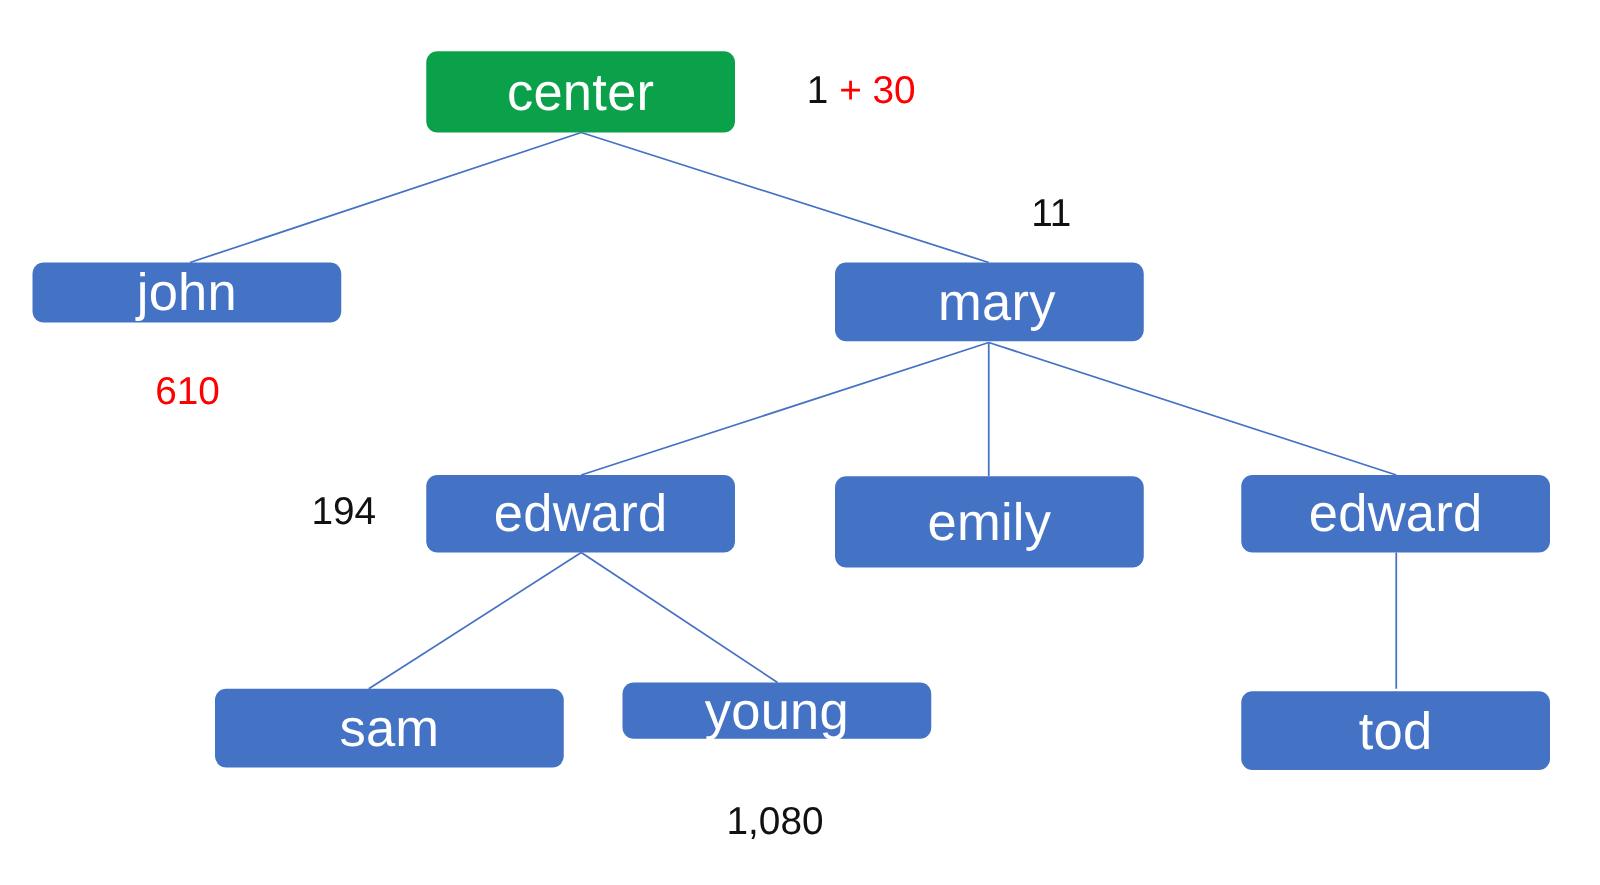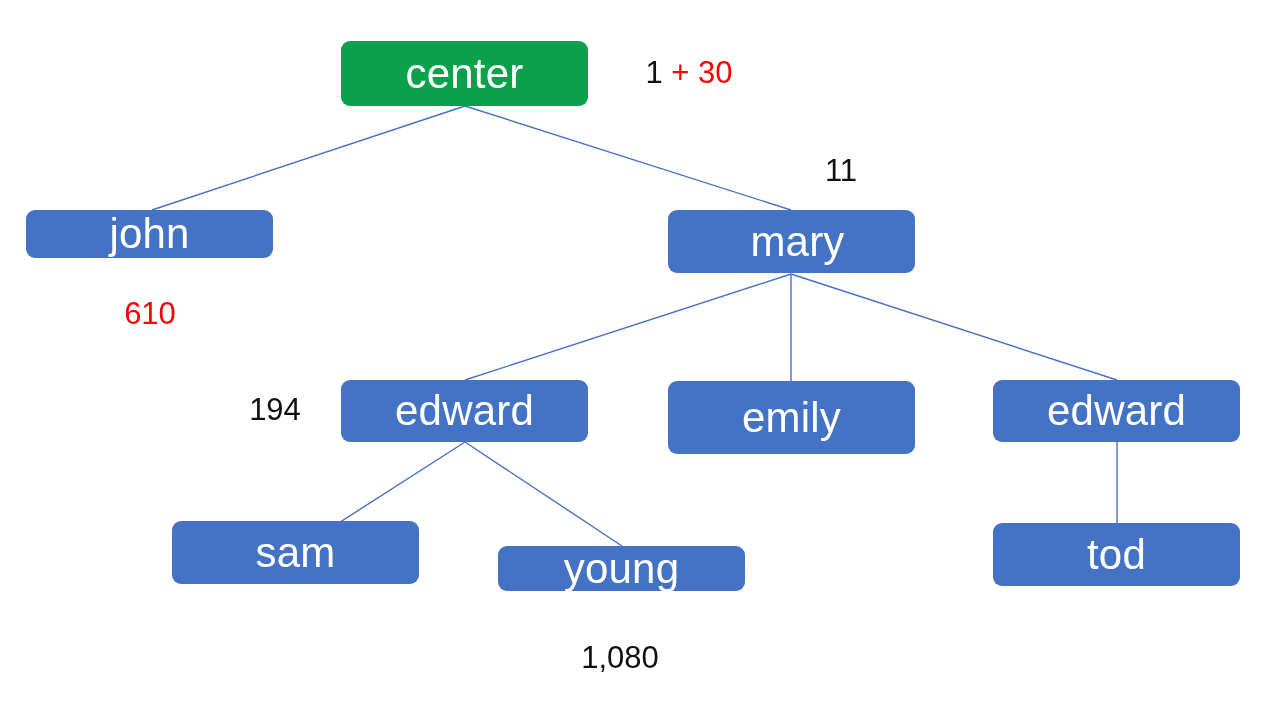--- a/index.html
+++ b/index.html
@@ -86,27 +86,27 @@
       </div>
       <div class="node node-blue" style="left: 341px; top: 380px; width: 247px; height: 62px; font-size: 42px;">
         <span>edward</span>
       </div>
       <div class="node node-blue" style="left: 668px; top: 381px; width: 247px; height: 73px; font-size: 42px;">
         <span>emily</span>
       </div>
       <div class="node node-blue" style="left: 993px; top: 380px; width: 247px; height: 62px; font-size: 42px;">
         <span>edward</span>
       </div>
-      <div class="node node-blue" style="left: 172px; top: 521px; width: 247px; height: 63px; font-size: 42px;">
+      <div class="node node-blue" style="left: 172px; top: 551px; width: 279px; height: 63px; font-size: 42px;">
         <span>sam</span>
       </div>
       <div class="node node-blue" style="left: 498px; top: 546px; width: 247px; height: 45px; font-size: 42px;">
         <span>young</span>
       </div>
-      <div class="node node-blue" style="left: 993px; top: 523px; width: 247px; height: 63px; font-size: 42px;">
+      <div class="node node-blue" style="left: 993px; top: 553px; width: 247px; height: 63px; font-size: 42px;">
         <span>tod</span>
       </div>
     </div>
 
   <div id="annot-layer">
       <div class="annot annot-black annot-split" style="left: 689px; top: 72px; font-size: 31px;"><span class="seg-black">1 </span><span class="seg-red">+ 30</span></div>
       <div class="annot annot-black" style="left: 841px; top: 170px; font-size: 31px;">11</div>
       <div class="annot annot-red" style="left: 150px; top: 313px; font-size: 31px;">610</div>
       <div class="annot annot-black" style="left: 275px; top: 409px; font-size: 31px;">194</div>
       <div class="annot annot-black" style="left: 620px; top: 657px; font-size: 31px;">1,080</div>

